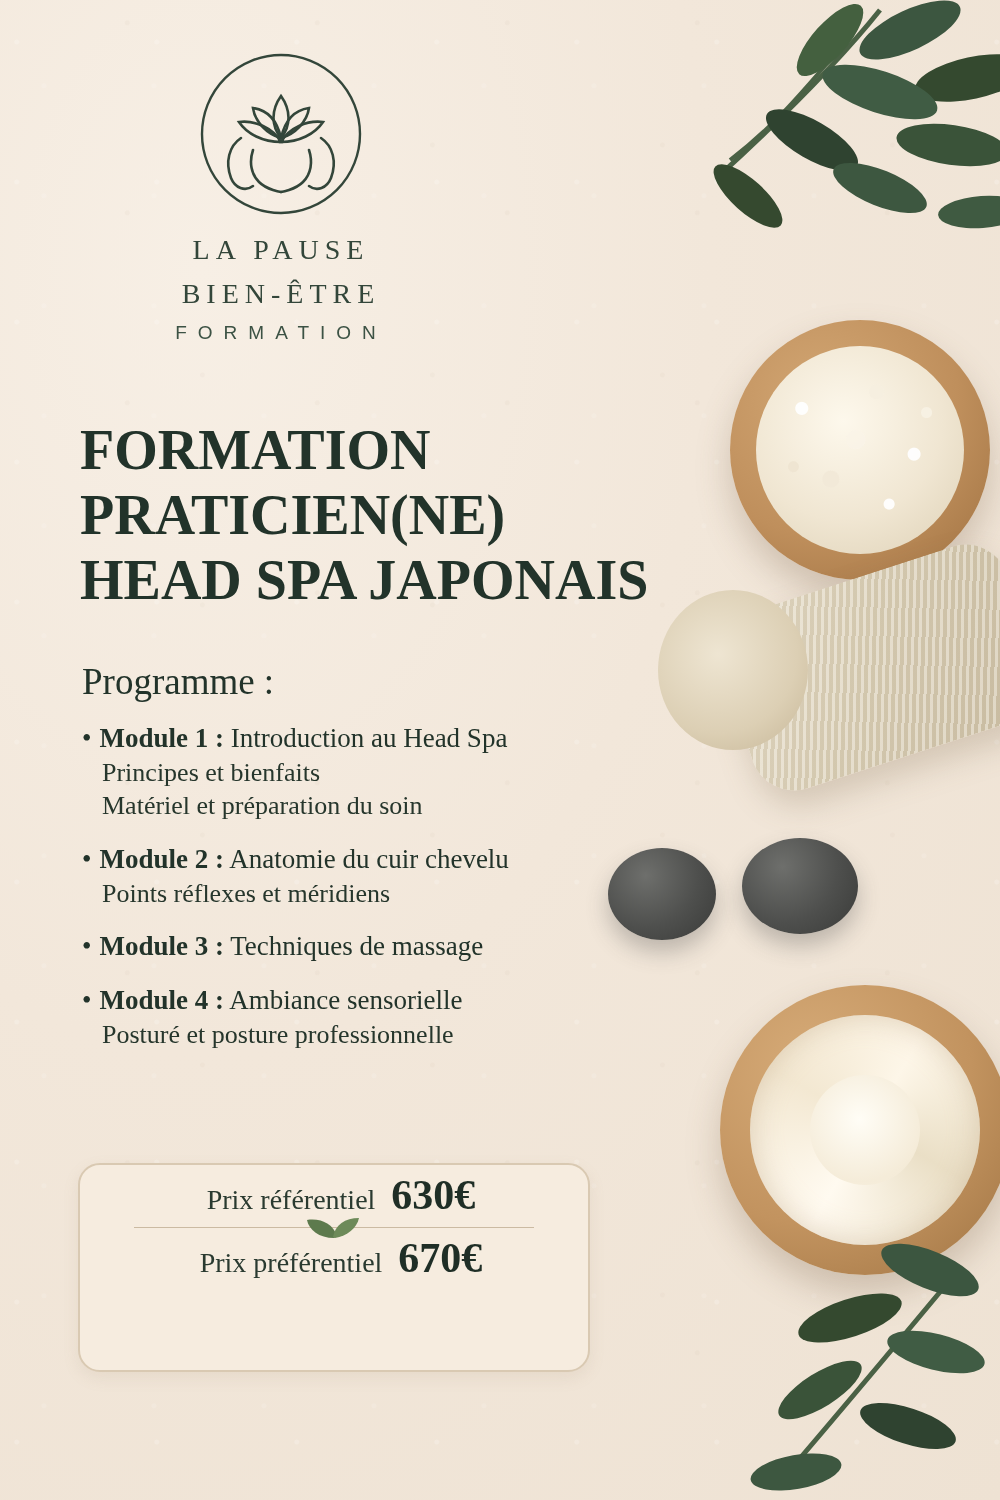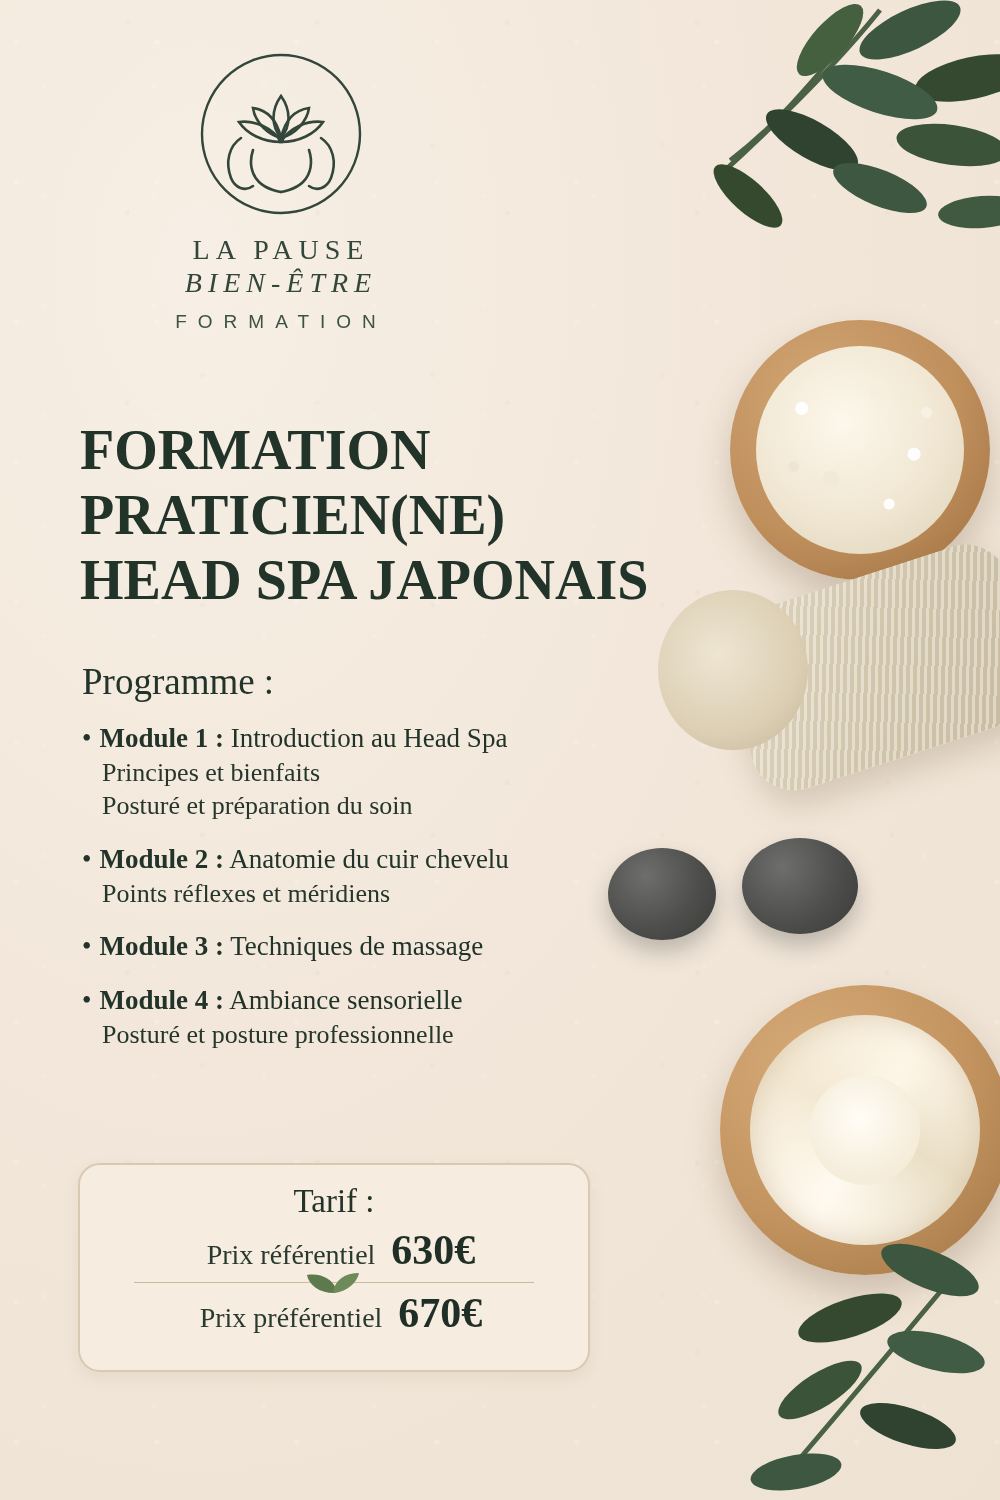--- a/index.html
+++ b/index.html
@@ -294,39 +294,39 @@
       <path d="M84 88 C98 84 110 72 112 58 C98 60 88 70 84 88 Z" fill="none" stroke="#33463a" stroke-width="2.6"></path>
       <path d="M84 92 C66 92 50 84 42 72 C58 70 76 78 84 92 Z" fill="none" stroke="#33463a" stroke-width="2.6"></path>
       <path d="M84 92 C102 92 118 84 126 72 C110 70 92 78 84 92 Z" fill="none" stroke="#33463a" stroke-width="2.6"></path>
 
       <path d="M44 88 C32 96 28 112 34 128 C38 138 48 142 56 136" fill="none" stroke="#33463a" stroke-width="2.6" stroke-linecap="round"></path>
       <path d="M124 88 C136 96 140 112 134 128 C130 138 120 142 112 136" fill="none" stroke="#33463a" stroke-width="2.6" stroke-linecap="round"></path>
       <path d="M56 100 C52 112 54 124 62 132 C70 140 84 142 84 142" fill="none" stroke="#33463a" stroke-width="2.6" stroke-linecap="round"></path>
       <path d="M112 100 C116 112 114 124 106 132 C98 140 84 142 84 142" fill="none" stroke="#33463a" stroke-width="2.6" stroke-linecap="round"></path>
     </svg>
     <div class="brand">LA PAUSE</div>
-    <div class="brand" style="margin-top:2px;font-style:italic;">BIEN-ÊTRE</div>
+    <div class="brand" style="margin-top:13px;">BIEN-ÊTRE</div>
     <div class="brand-sub">FORMATION</div>
   </div>
 
   <div class="headline">
     <div>FORMATION</div>
     <div>PRATICIEN(NE)</div>
     <div>HEAD SPA JAPONAIS</div>
   </div>
 
   <div class="programme">
     <div class="programme-title">Programme :</div>
 
     <div class="module">
       <div class="module-head">
         <span class="bullet">•</span><span class="mlabel">Module 1 :</span> <span>Introduction au Head Spa</span>
       </div>
       <div class="module-line">Principes et bienfaits</div>
-      <div class="module-line">Posturé et préparation du soin</div>
+      <div class="module-line">Matériel et préparation du soin</div>
     </div>
 
     <div class="module">
       <div class="module-head">
         <span class="bullet">•</span><span class="mlabel">Module 2 :</span> <span>Anatomie du cuir chevelu</span>
       </div>
       <div class="module-line">Points réflexes et méridiens</div>
     </div>
 
     <div class="module">
@@ -337,21 +337,20 @@
 
     <div class="module">
       <div class="module-head">
         <span class="bullet">•</span><span class="mlabel">Module 4 :</span> <span>Ambiance sensorielle</span>
       </div>
       <div class="module-line">Posturé et posture professionnelle</div>
     </div>
   </div>
 
   <div class="price-card">
-    <div class="tarif-title">Tarif :</div>
 
     <div class="price-row">
       <span class="price-label">Prix référentiel</span>
       <span class="price-value">630€</span>
     </div>
 
     <div class="price-sep">
       <svg class="sep-leaf" width="54" height="24" viewBox="0 0 54 24">
         <path d="M27 22 C12 22 2 14 0 4 C14 2 26 8 30 20 Z" fill="#5d7a4d"></path>
         <path d="M28 22 C40 20 50 12 52 2 C38 2 28 9 26 21 Z" fill="#6d8a59"></path>

